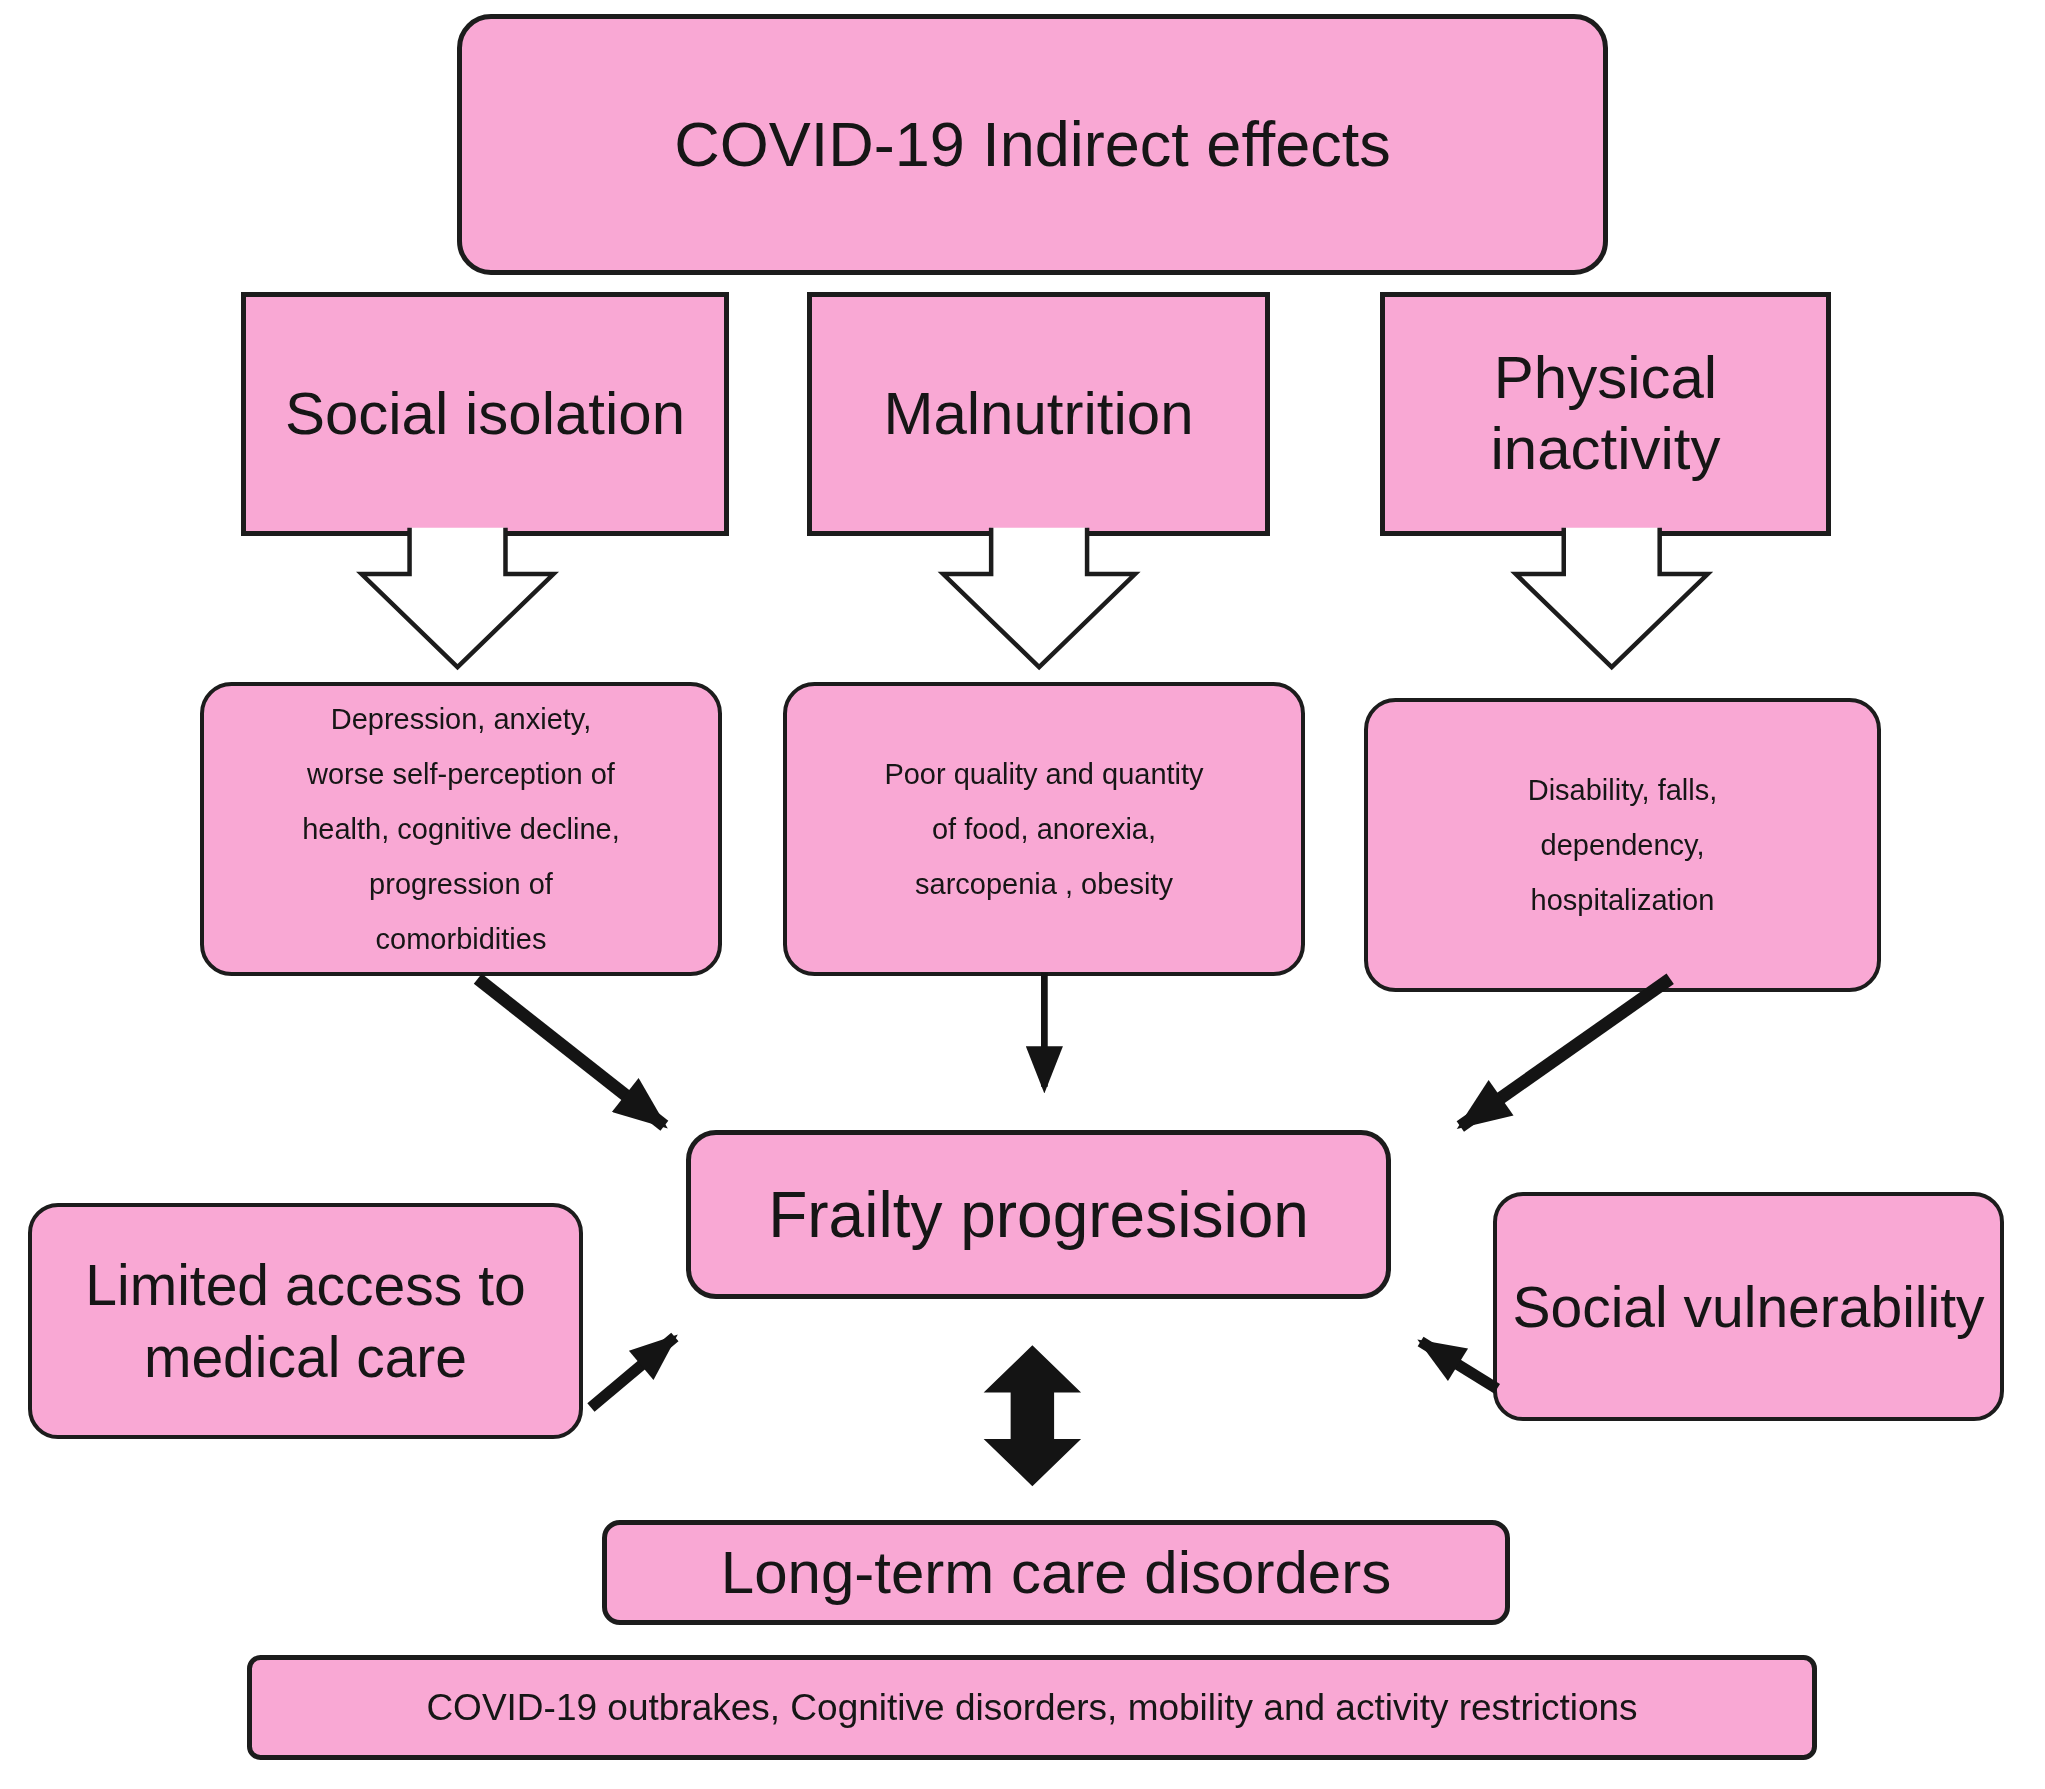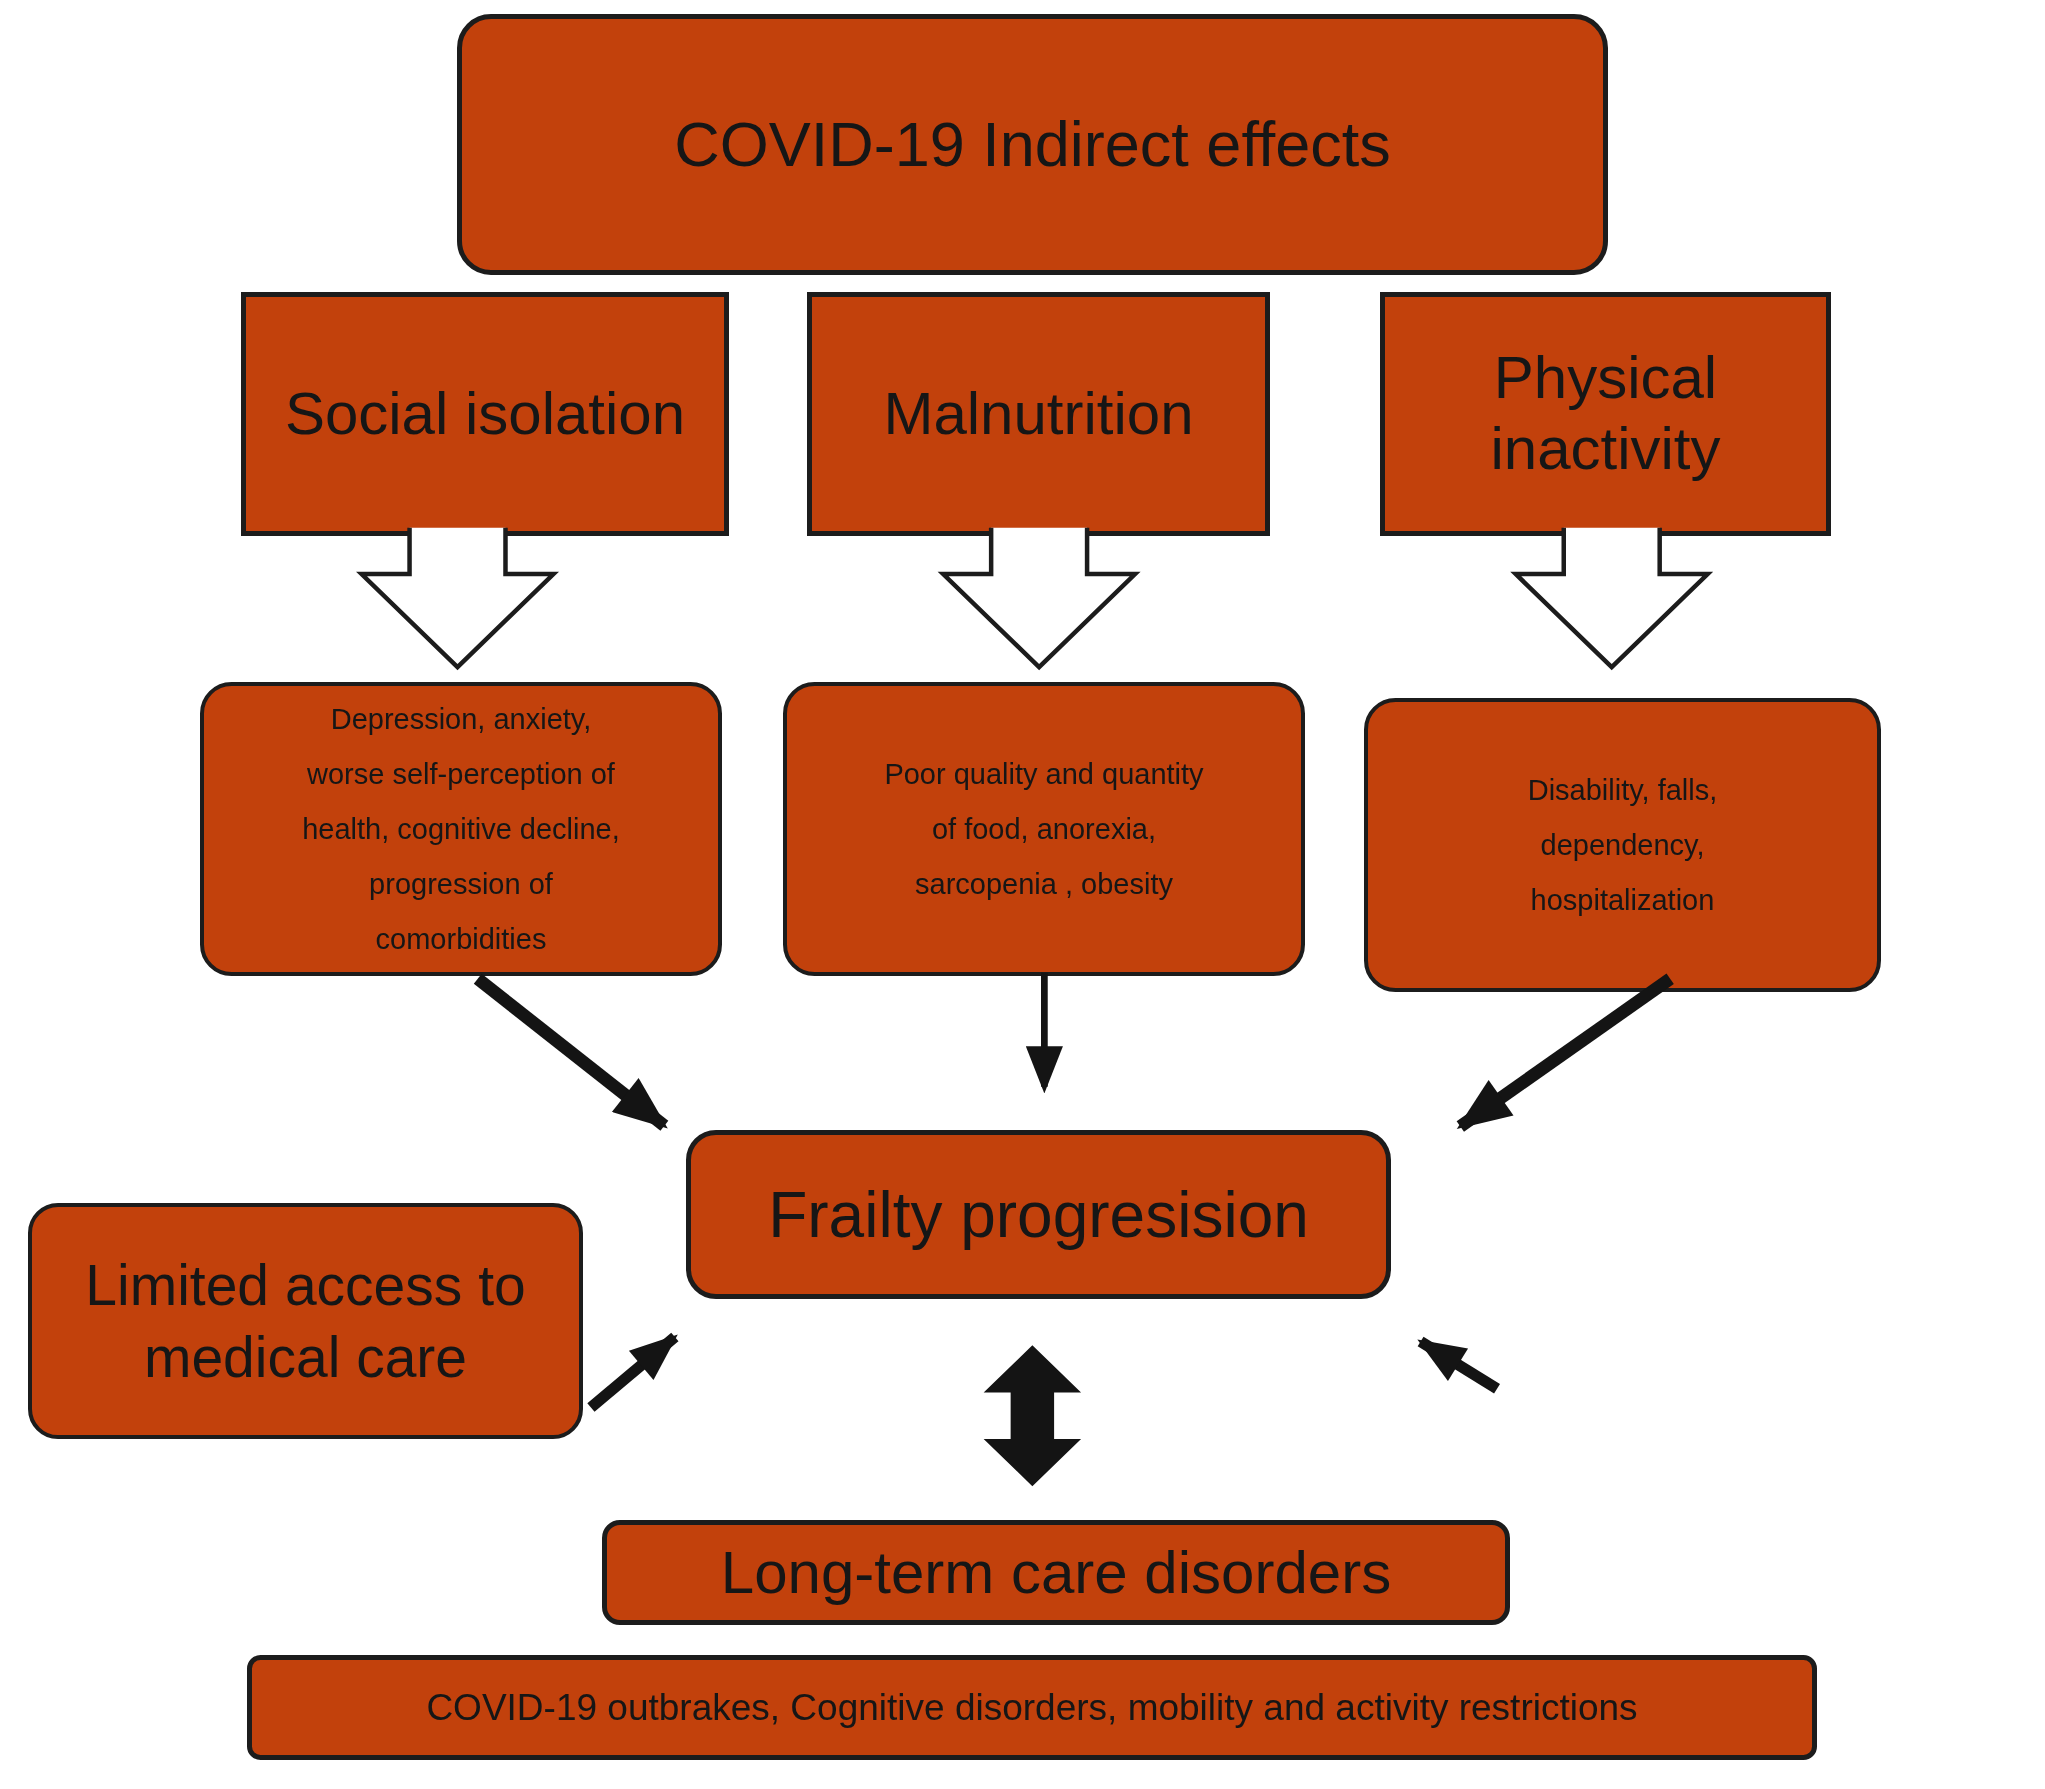--- a/index.html
+++ b/index.html
@@ -8,21 +8,21 @@
     width:2046px;
     height:1789px;
     background:#ffffff;
     font-family:"Liberation Sans","DejaVu Sans",sans-serif;
     color:#161616;
     overflow:hidden;
   }
   .box{
     position:absolute;
     box-sizing:border-box;
-    background:#c2410c;
+    background:#f9a8d4;
     border:5.2px solid #1c1c1c;
     display:flex;
     align-items:center;
     justify-content:center;
     text-align:center;
   }
   .box span{white-space:pre-line;display:block;}
   .title-box{left:457px;top:13.5px;width:1151px;height:261px;border-radius:34px;font-size:63px;}
   .cause-box{top:292px;height:244px;border-radius:0;font-size:60px;line-height:1.18;}
   .cause-1{left:241px;width:488px;}
@@ -85,20 +85,23 @@
 
   <div class="box frailty-box">
     <span>Frailty progresision</span>
   </div>
 
   <div class="box left-box">
     <span>Limited access to
 medical care</span>
   </div>
 
+  <div class="box right-box">
+    <span>Social vulnerability</span>
+  </div>
 
   <div class="box ltc-box">
     <span>Long-term care disorders</span>
   </div>
 
   <div class="box footer-box">
     <span>COVID-19 outbrakes, Cognitive disorders, mobility and activity restrictions</span>
   </div>
 
   <svg class="overlay" viewBox="0 0 2729 2387" xmlns="http://www.w3.org/2000/svg">

